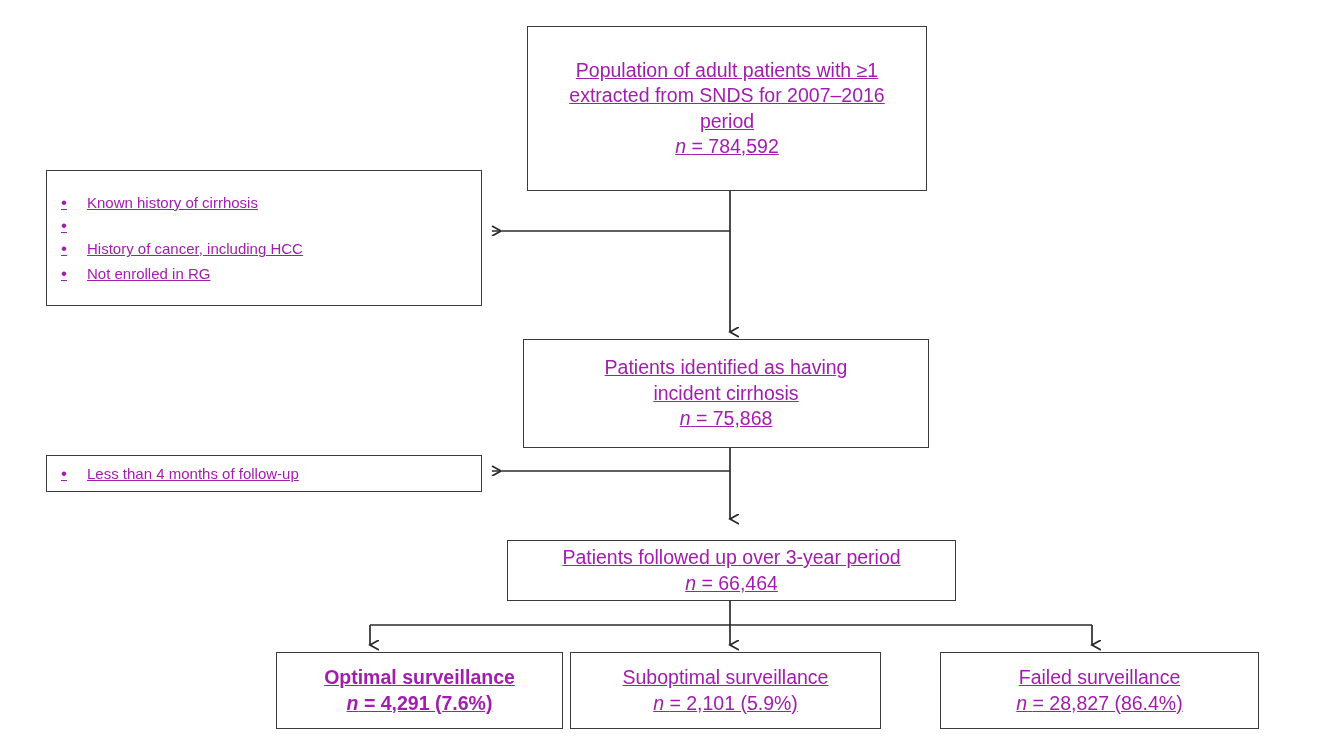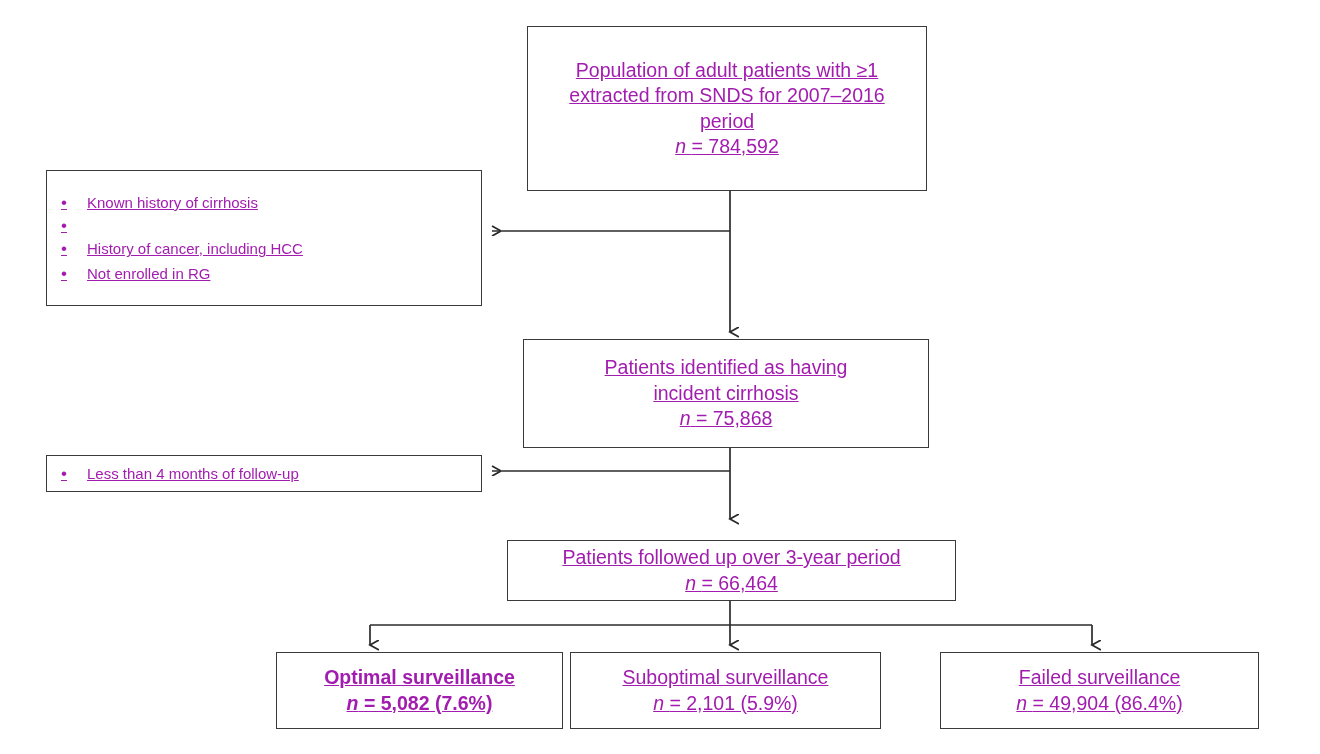--- a/index.html
+++ b/index.html
@@ -161,26 +161,26 @@
     </div>
   </div>
 
   <div class="box centered" id="box-followed">
     <span class="line">Patients followed up over 3-year period</span>
     <span class="line nline"><em class="ital">n</em> <span>= 66,464</span></span>
   </div>
 
   <div class="box centered bold" id="box-outcome-0">
     <span class="line">Optimal surveillance</span>
-    <span class="line nline"><em class="ital">n</em> <span>= 5,082 (7.6%)</span></span>
+    <span class="line nline"><em class="ital">n</em> <span>= 4,291 (7.6%)</span></span>
   </div>
 
   <div class="box centered" id="box-outcome-1">
     <span class="line">Suboptimal surveillance</span>
     <span class="line nline"><em class="ital">n</em> <span>= 2,101 (5.9%)</span></span>
   </div>
 
   <div class="box centered" id="box-outcome-2">
     <span class="line">Failed surveillance</span>
-    <span class="line nline"><em class="ital">n</em> <span>= 49,904 (86.4%)</span></span>
+    <span class="line nline"><em class="ital">n</em> <span>= 28,827 (86.4%)</span></span>
   </div>
 
 </div>
 
 </body></html>

